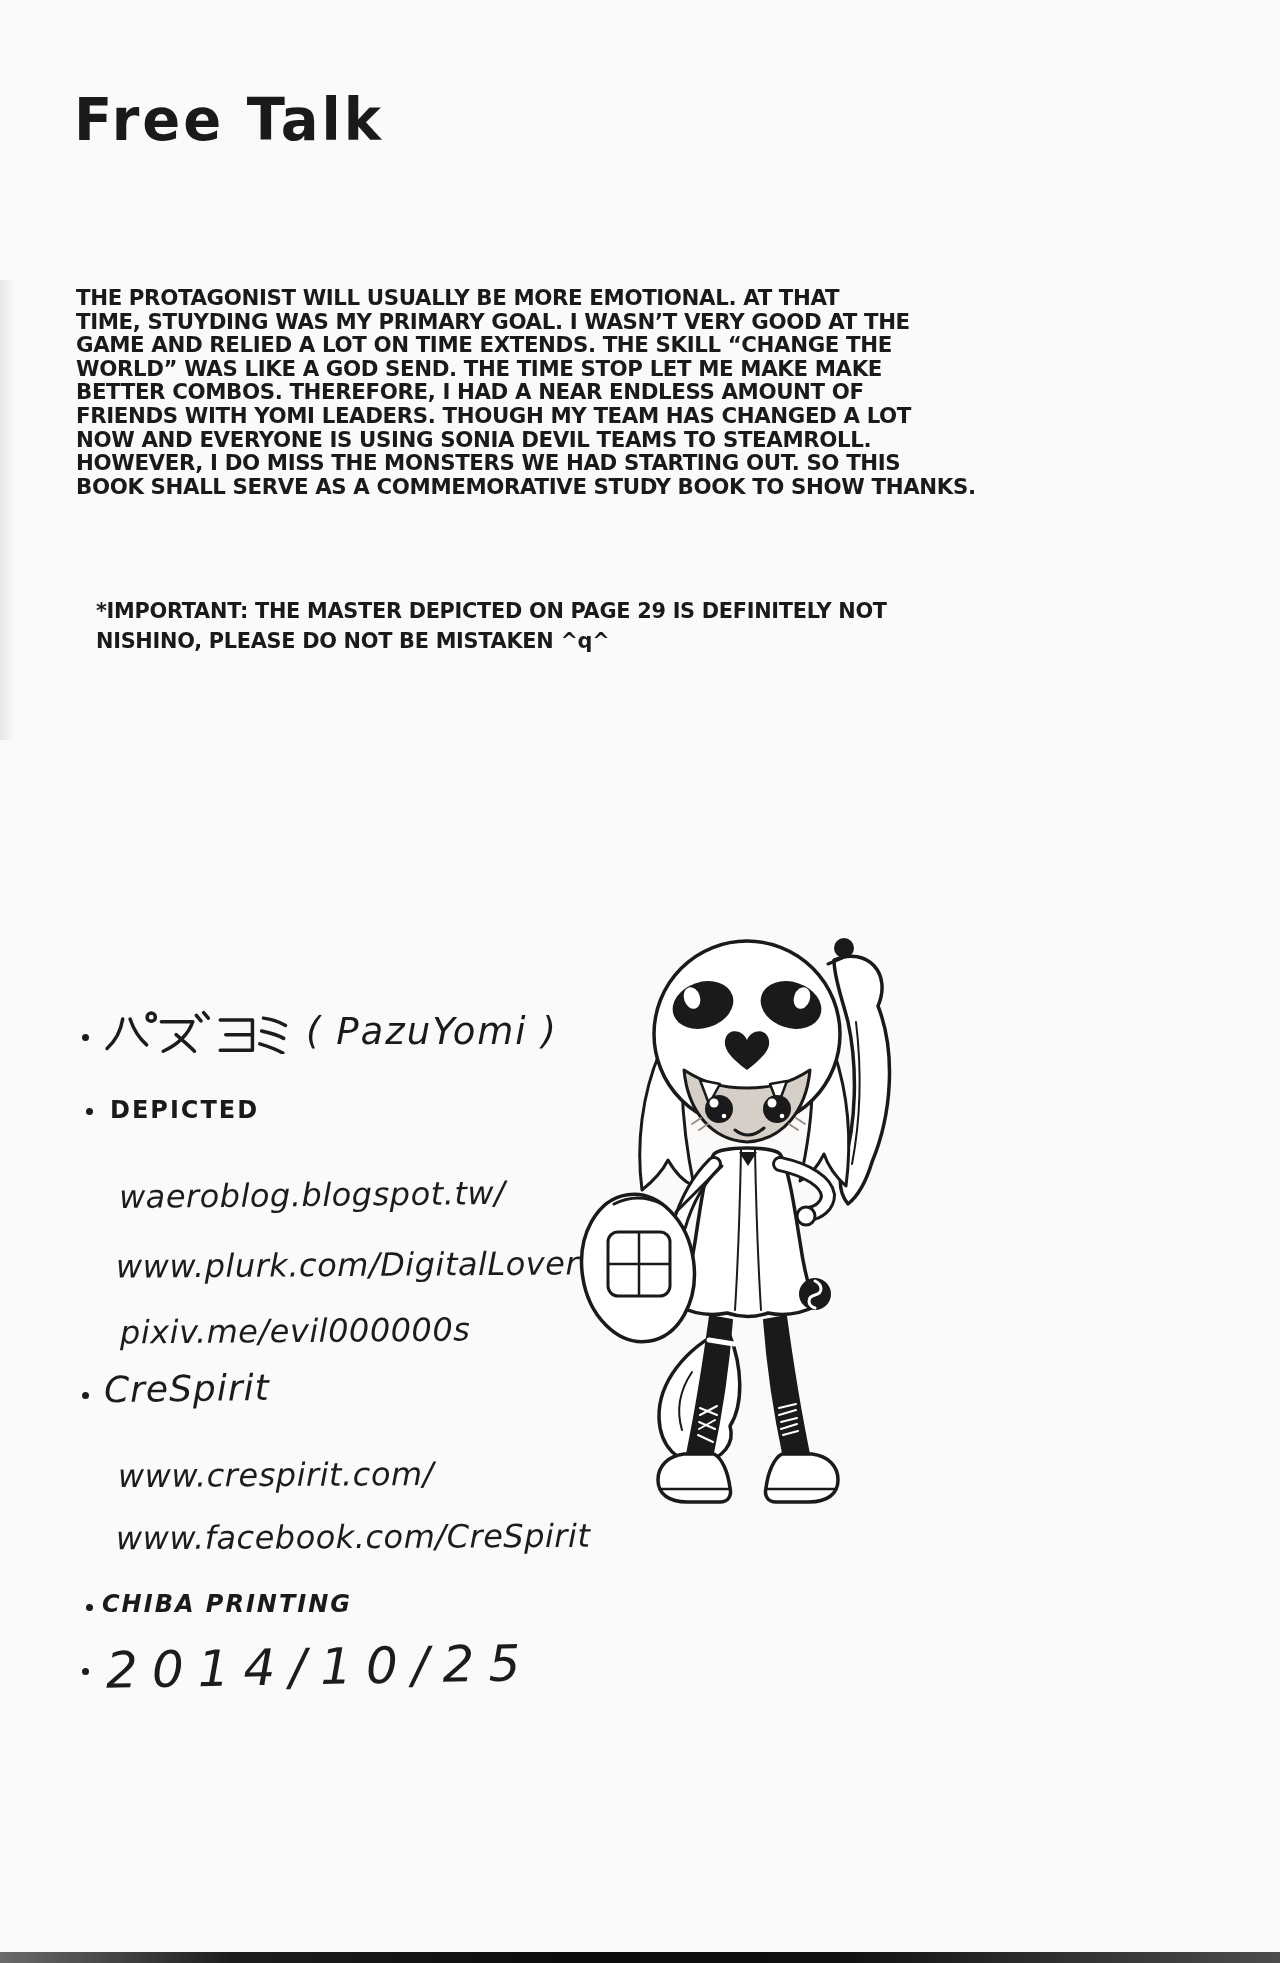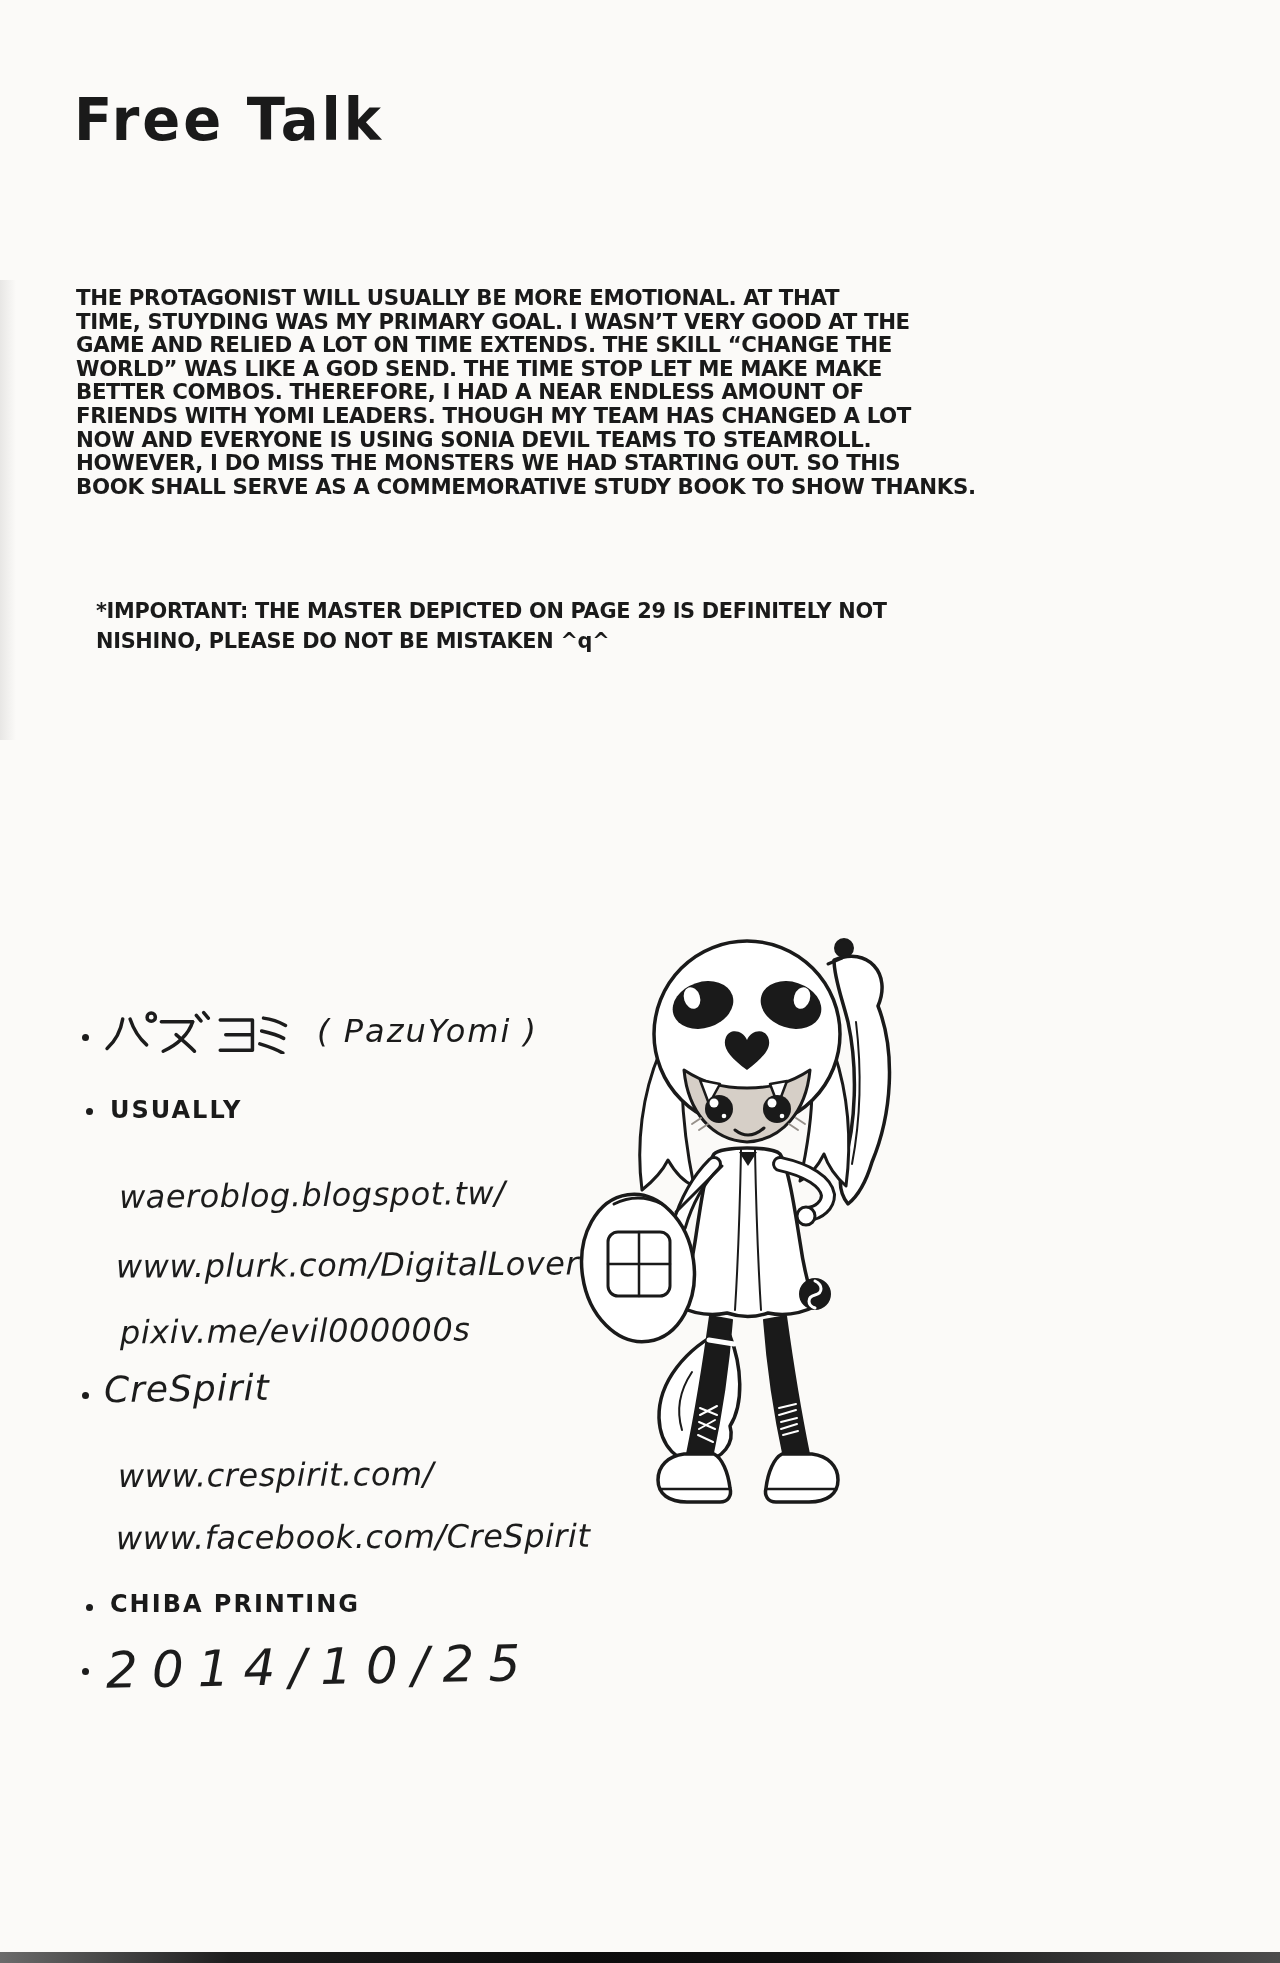--- a/index.html
+++ b/index.html
@@ -38,21 +38,21 @@
     font-style:italic;font-family:"DejaVu Sans",sans-serif;
     color:#1c1c1c;white-space:nowrap;
   }
   .caps-label{
     font-weight:700;font-size:24px;letter-spacing:2px;white-space:nowrap;
   }
   .url{font-size:32px;letter-spacing:0.5px;}
   .brand{font-size:36px;letter-spacing:1px;}
   .date-text{font-size:50px;letter-spacing:14px;}
   .kat{display:inline-block;vertical-align:middle;}
-  .latin-part{font-style:italic;font-size:32px;letter-spacing:2px;margin-left:14px;vertical-align:middle;}
+  .latin-part{font-style:italic;font-size:37px;letter-spacing:2px;margin-left:3px;vertical-align:middle;}
   
   .edge-smudge{
     left:0;top:280px;width:16px;height:460px;
     background:linear-gradient(to right, rgba(60,60,60,0.10), rgba(60,60,60,0));
   }
   .scan-bar{
     left:0;bottom:0;width:1280px;height:11px;
     background:linear-gradient(90deg,#6b6b6b 0%,#1d1d1d 18%,#0c0c0c 45%,#101010 65%,#343434 85%,#4c4c4c 100%);
   }
   svg .ln{stroke:#1c1c1c;stroke-width:3.8;fill:none;stroke-linecap:round;stroke-linejoin:round;}
@@ -94,34 +94,34 @@
     <path class="ln" d="M128,13 H163 V46 H128"></path>
     <path class="ln" d="M134,29 H161"></path>
     <path class="ln" d="M175,11 C184,12 192,15 199,19"></path>
     <path class="ln" d="M173,25 C182,27 190,29 197,33"></path>
     <path class="ln" d="M171,39 C181,42 189,45 196,49"></path>
   </svg>
   <span class="latin-part">( PazuYomi )</span>
 </div>
 
 <div class="abs dot small" style="left:86px;top:1108px;"></div>
-<div class="abs caps-label" style="left:110px;top:1096px;">USUALLY</div>
+<div class="abs caps-label" style="left:110px;top:1096px;">DEPICTED</div>
 
 <div class="abs hand url" style="left:119px;top:1176px;transform:rotate(-0.6deg);">waeroblog.blogspot.tw/</div>
 <div class="abs hand url" style="left:116px;top:1246px;transform:rotate(-0.4deg);">www.plurk.com/DigitalLover</div>
 <div class="abs hand url" style="left:120px;top:1312px;transform:rotate(-0.5deg);">pixiv.me/evil000000s</div>
 
 <div class="abs dot small" style="left:82px;top:1392px;"></div>
 <div class="abs hand brand" style="left:104px;top:1368px;transform:rotate(-0.8deg);">CreSpirit</div>
 
 <div class="abs hand url" style="left:118px;top:1456px;transform:rotate(-0.4deg);">www.crespirit.com/</div>
 <div class="abs hand url" style="left:116px;top:1518px;transform:rotate(-0.3deg);">www.facebook.com/CreSpirit</div>
 
 <div class="abs dot small" style="left:86px;top:1604px;"></div>
-<div class="abs caps-label" style="left:110px;top:1590px;">CHIBA PRINTING</div>
+<div class="abs caps-label" style="left:102px;top:1590px;font-style:italic;">CHIBA PRINTING</div>
 
 <div class="abs dot small" style="left:82px;top:1668px;"></div>
 <div class="abs hand date-text" style="left:106px;top:1638px;transform:rotate(-1deg);">2014/10/25</div>
 
 <svg class="abs" style="left:572px;top:902px;" width="344" height="676" viewBox="0 0 344 676">
   <g stroke="#1a1a1a" stroke-linecap="round" stroke-linejoin="round">
 
     <g>
       <path d="M262,58 C296,44 320,72 306,104 C324,150 320,212 300,260 C294,280 286,294 276,302 C268,292 266,278 272,262 C284,222 286,166 276,120 C270,96 262,76 262,58 Z" fill="#ffffff" stroke-width="3.5"></path>
       <path d="M284,120 C290,170 288,220 280,262" fill="none" stroke-width="2"></path>

